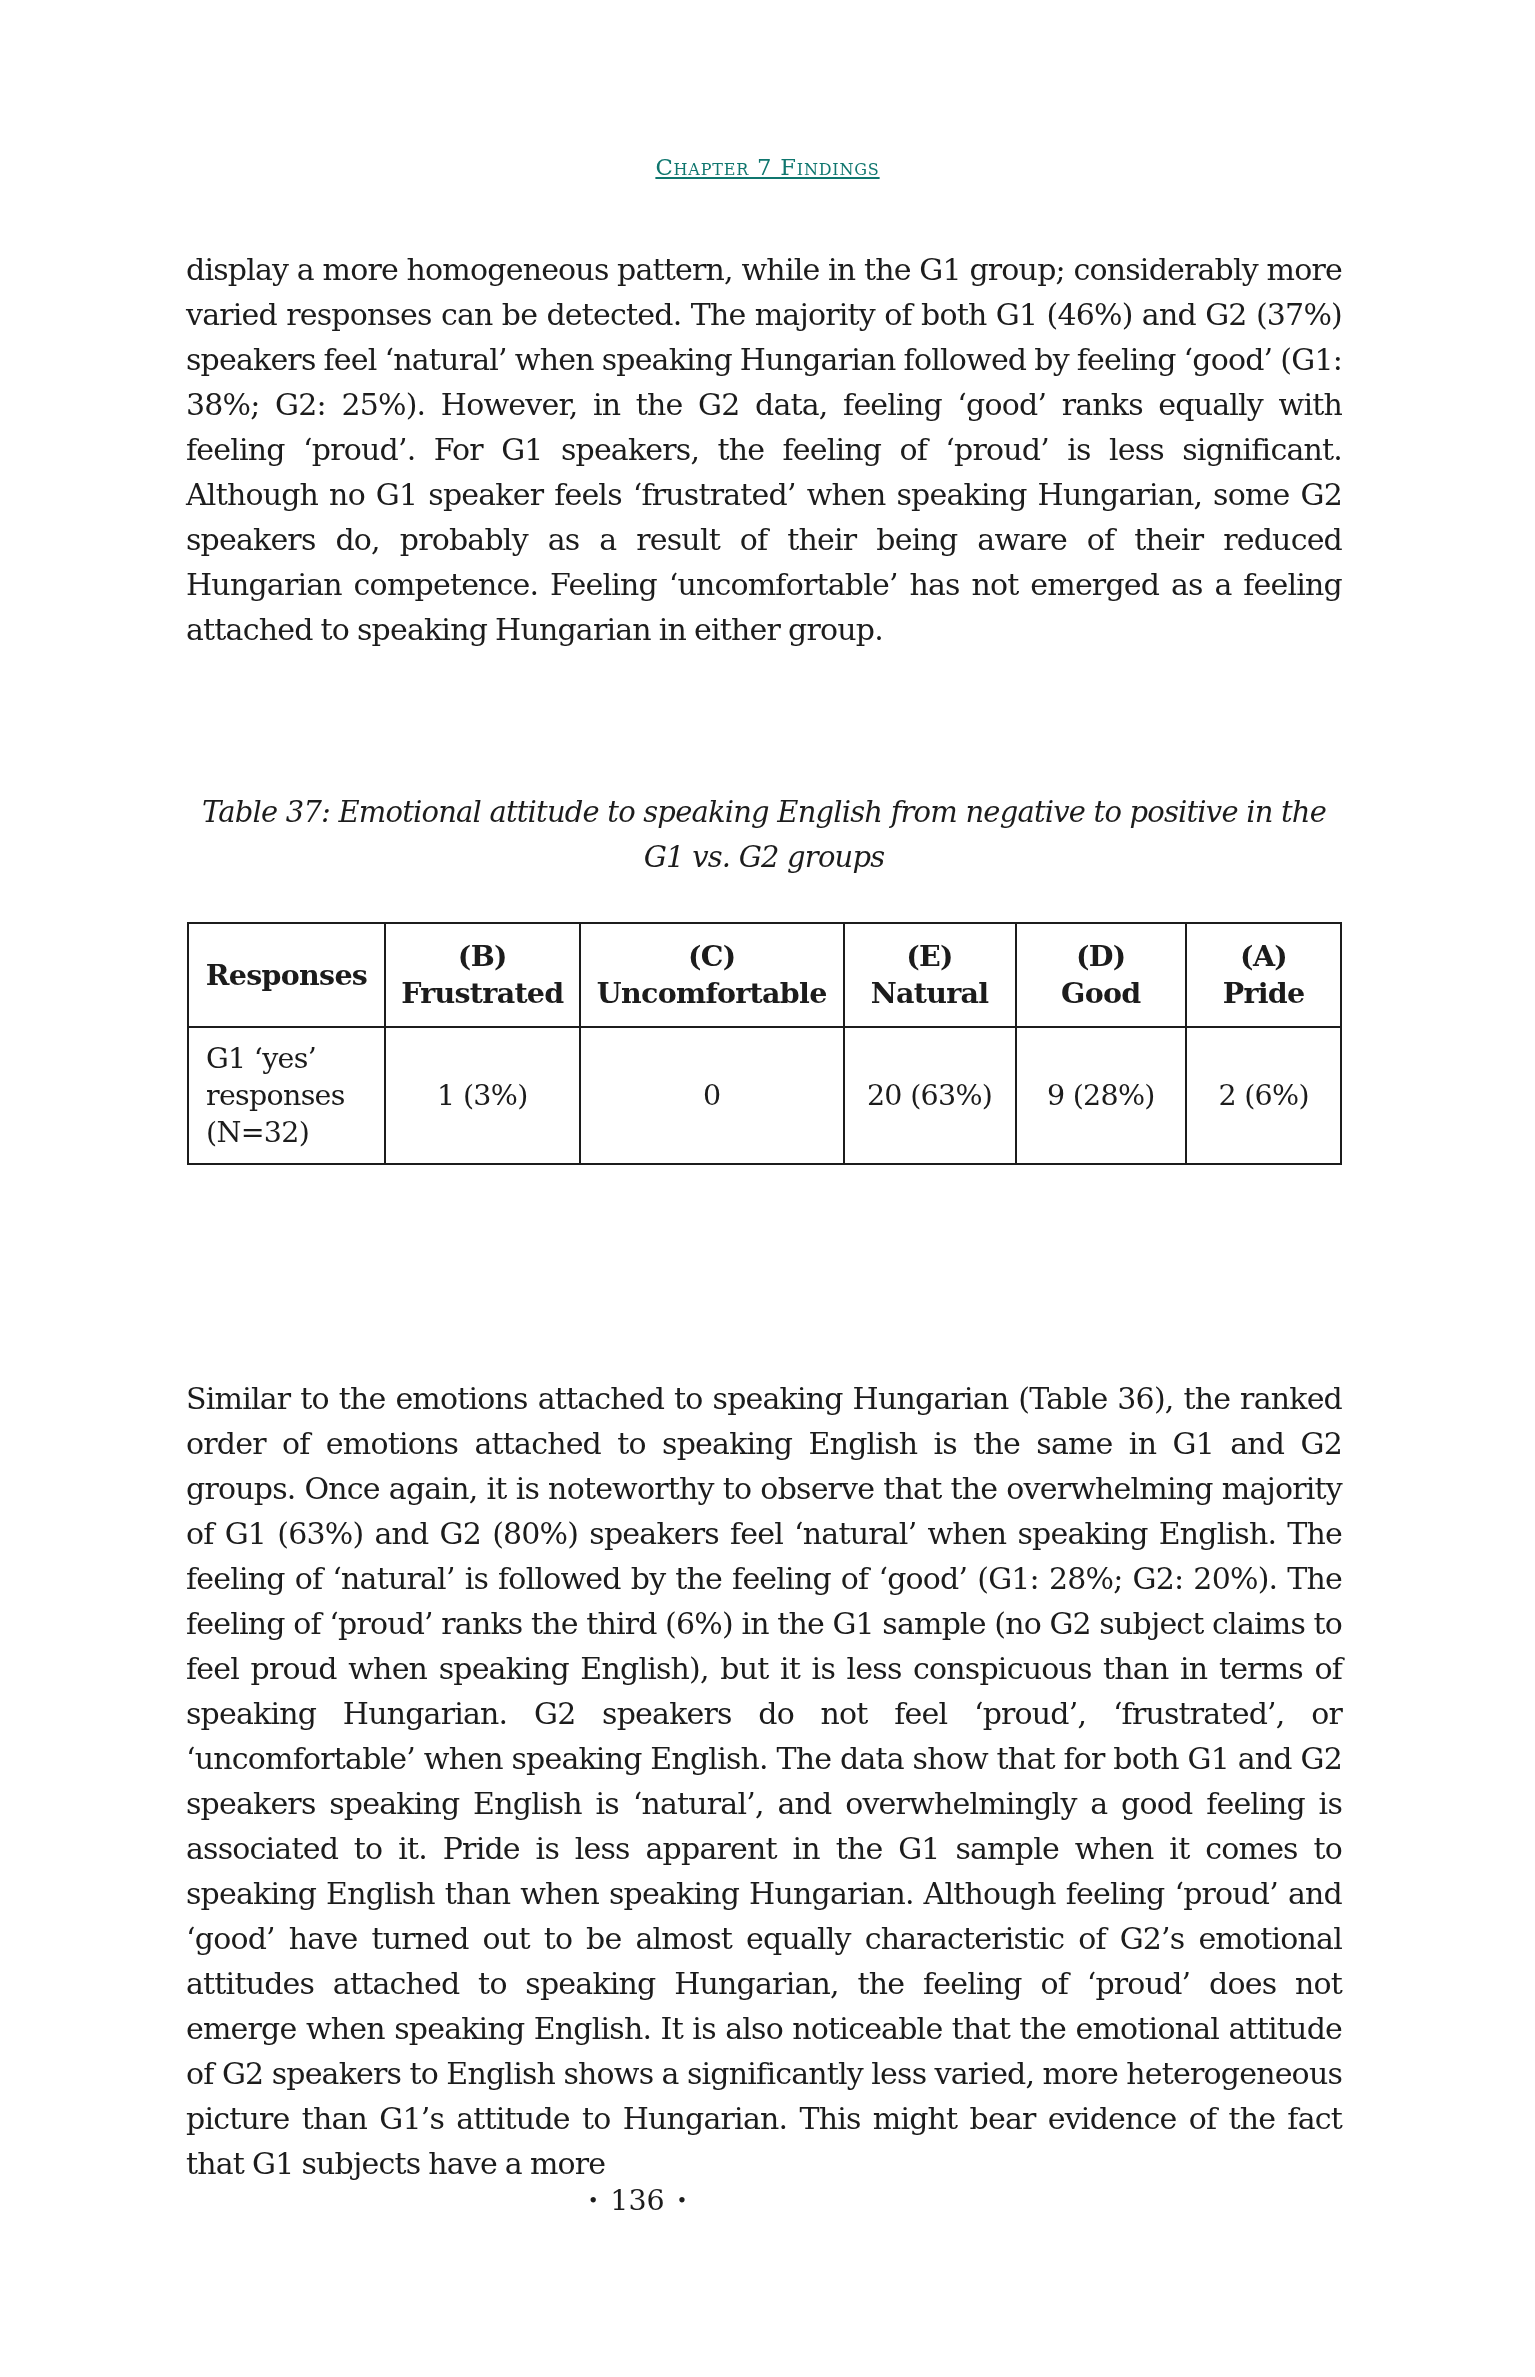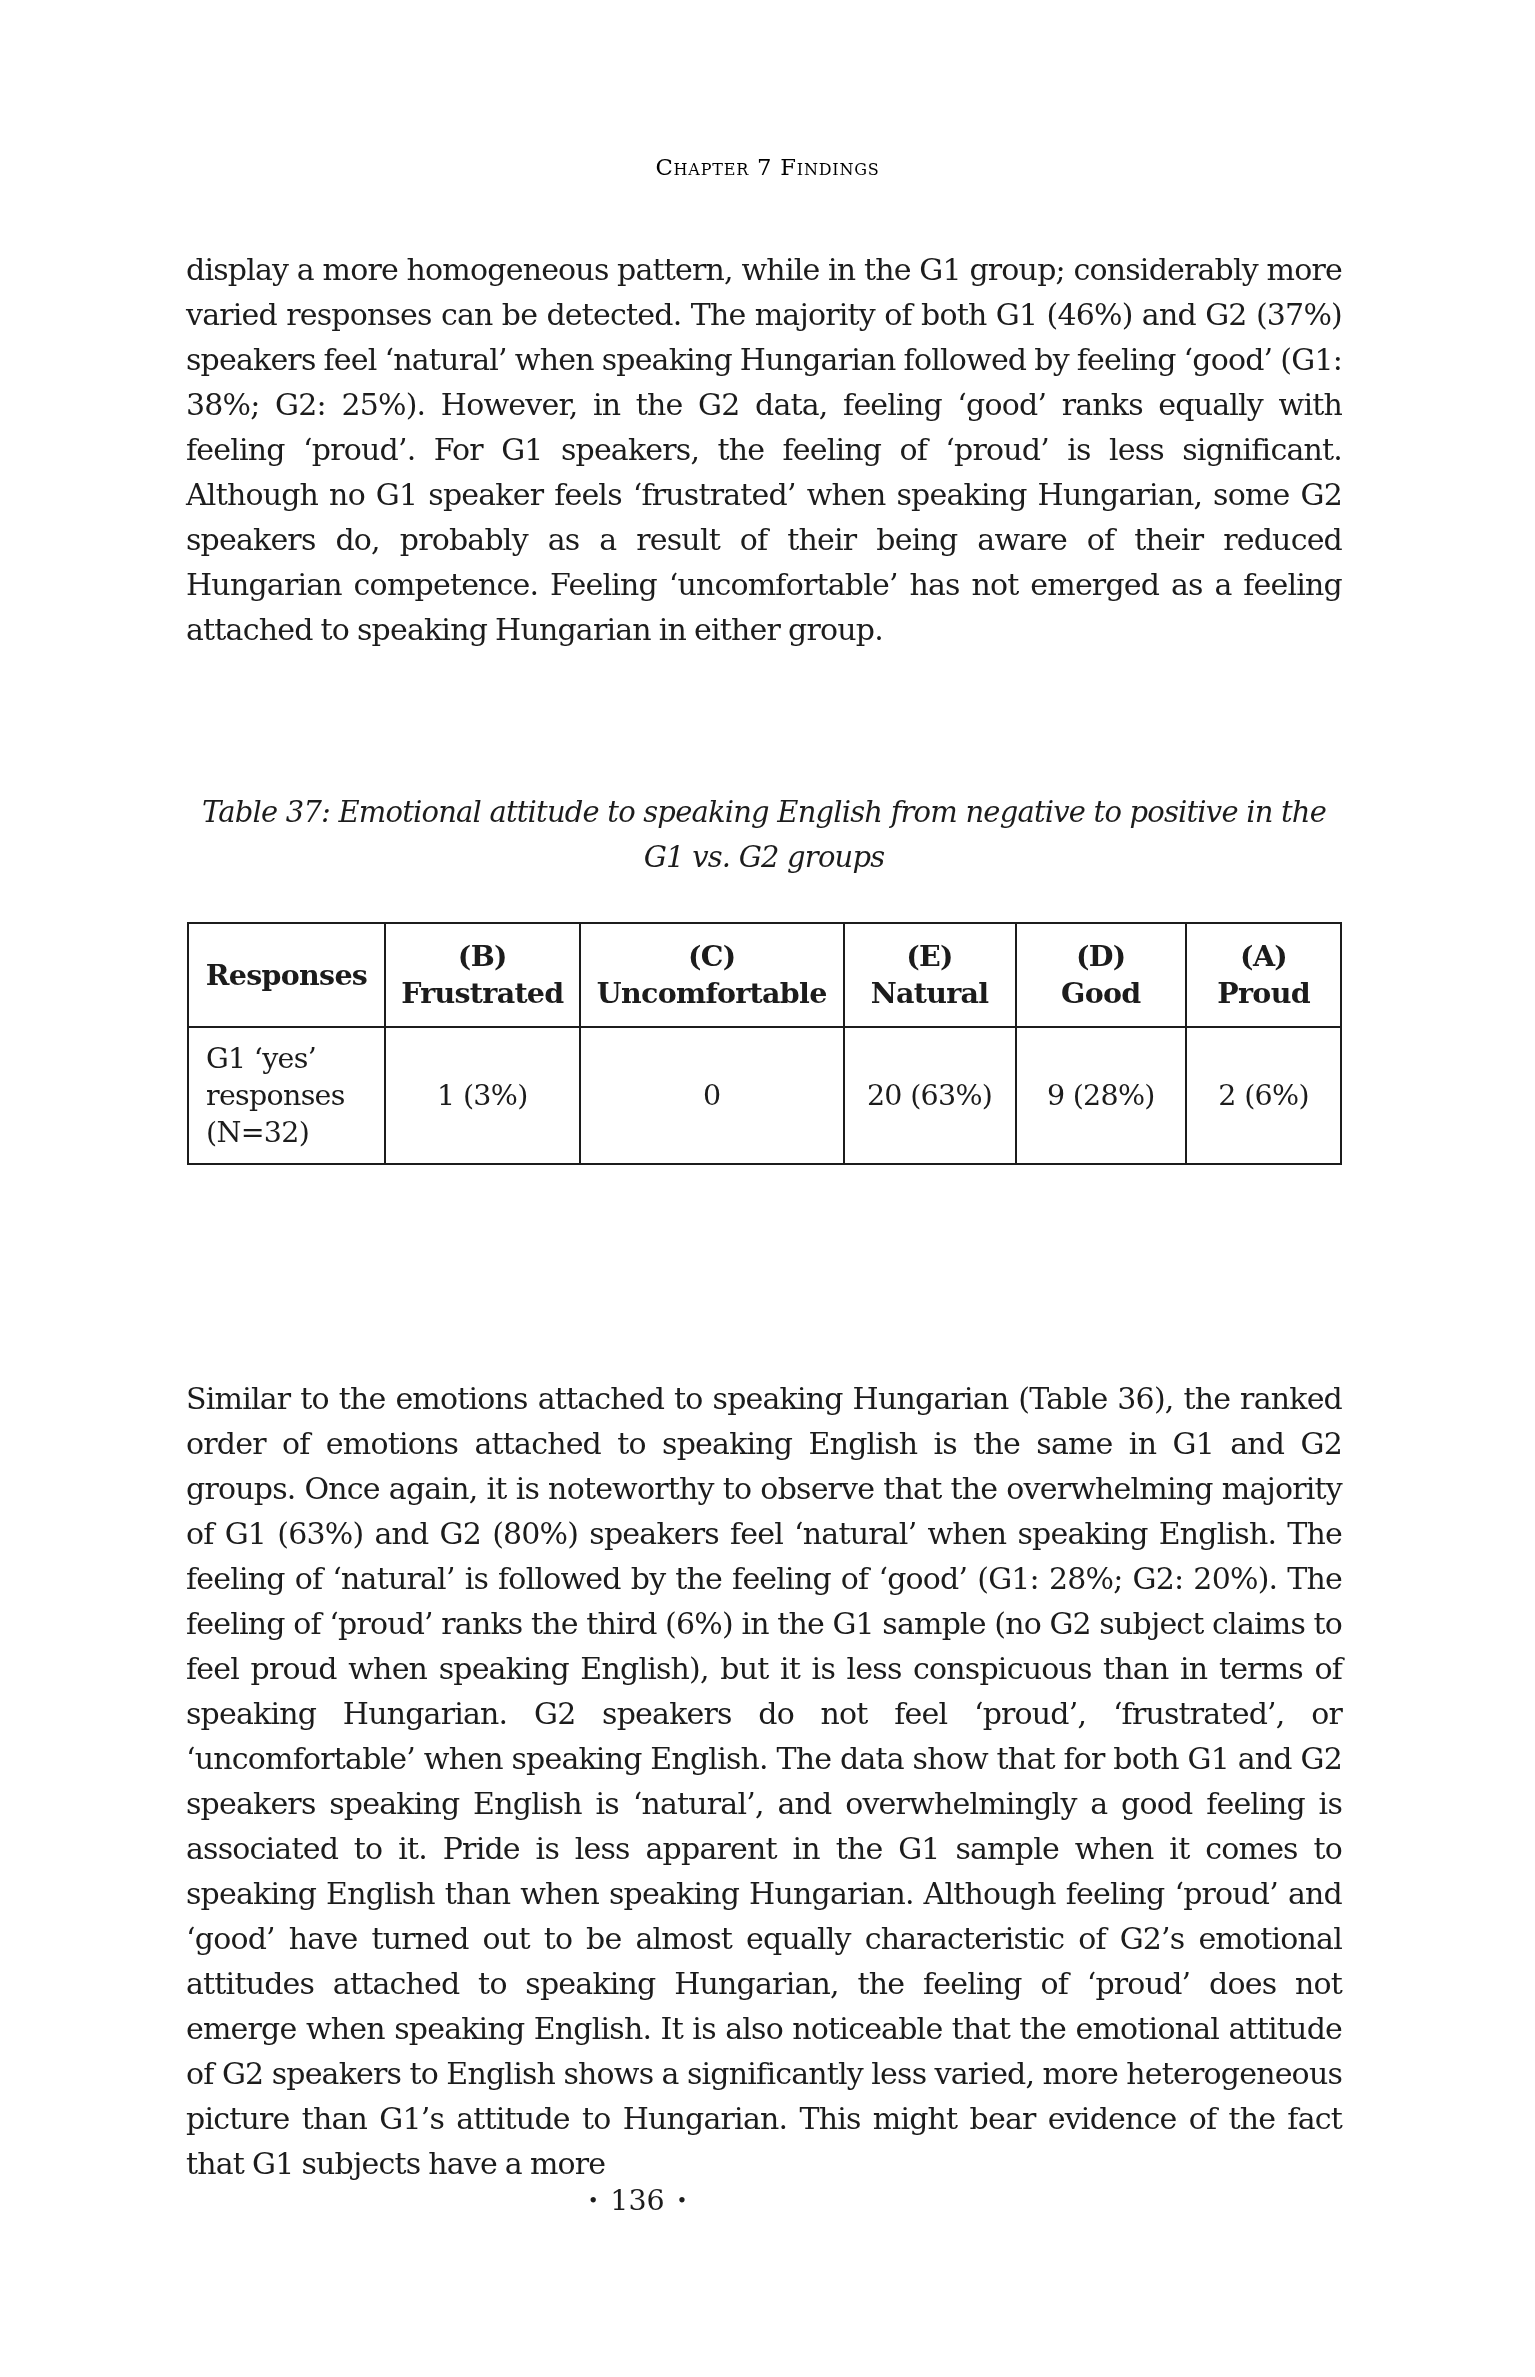--- a/index.html
+++ b/index.html
@@ -4,21 +4,21 @@
 <style>
   html, body { margin: 0; padding: 0; background: #ffffff; }
   body {
     width: 1535px; height: 2377px; position: relative; overflow: hidden;
     font-family: "DejaVu Serif", "Liberation Serif", serif;
     color: #1c1c1c;
   }
   .running-head {
     position: absolute; top: 154px; left: 0; width: 1535px;
     text-align: center; font-size: 22.7px; letter-spacing: 0.8px;
-    font-variant: small-caps; color: #000000;
+    font-variant: small-caps; color: #0f766e; text-decoration: underline;
   }
   .text-block {
     position: absolute; left: 186px; width: 1156px;
     font-size: 30px; line-height: 45px; text-align: justify;
     letter-spacing: -0.8px; word-spacing: -0.8px;
   }
   .text-block p { margin: 0; }
   .text-block p.indent { text-indent: 34px; }
   #para-top { top: 247px; }
   .caption {
@@ -78,21 +78,21 @@
       <th>
           <div>(E)</div>
           <div>Natural</div>
         </th>
       <th>
           <div>(D)</div>
           <div>Good</div>
         </th>
       <th>
           <div>(A)</div>
-          <div>Proud</div>
+          <div>Pride</div>
         </th>
     </tr>
   </thead>
   <tbody>
     <tr>
       <td class="row-label">
           <div>G1 ‘yes’</div>
           <div>responses</div>
           <div>(N=32)</div>
         </td>

